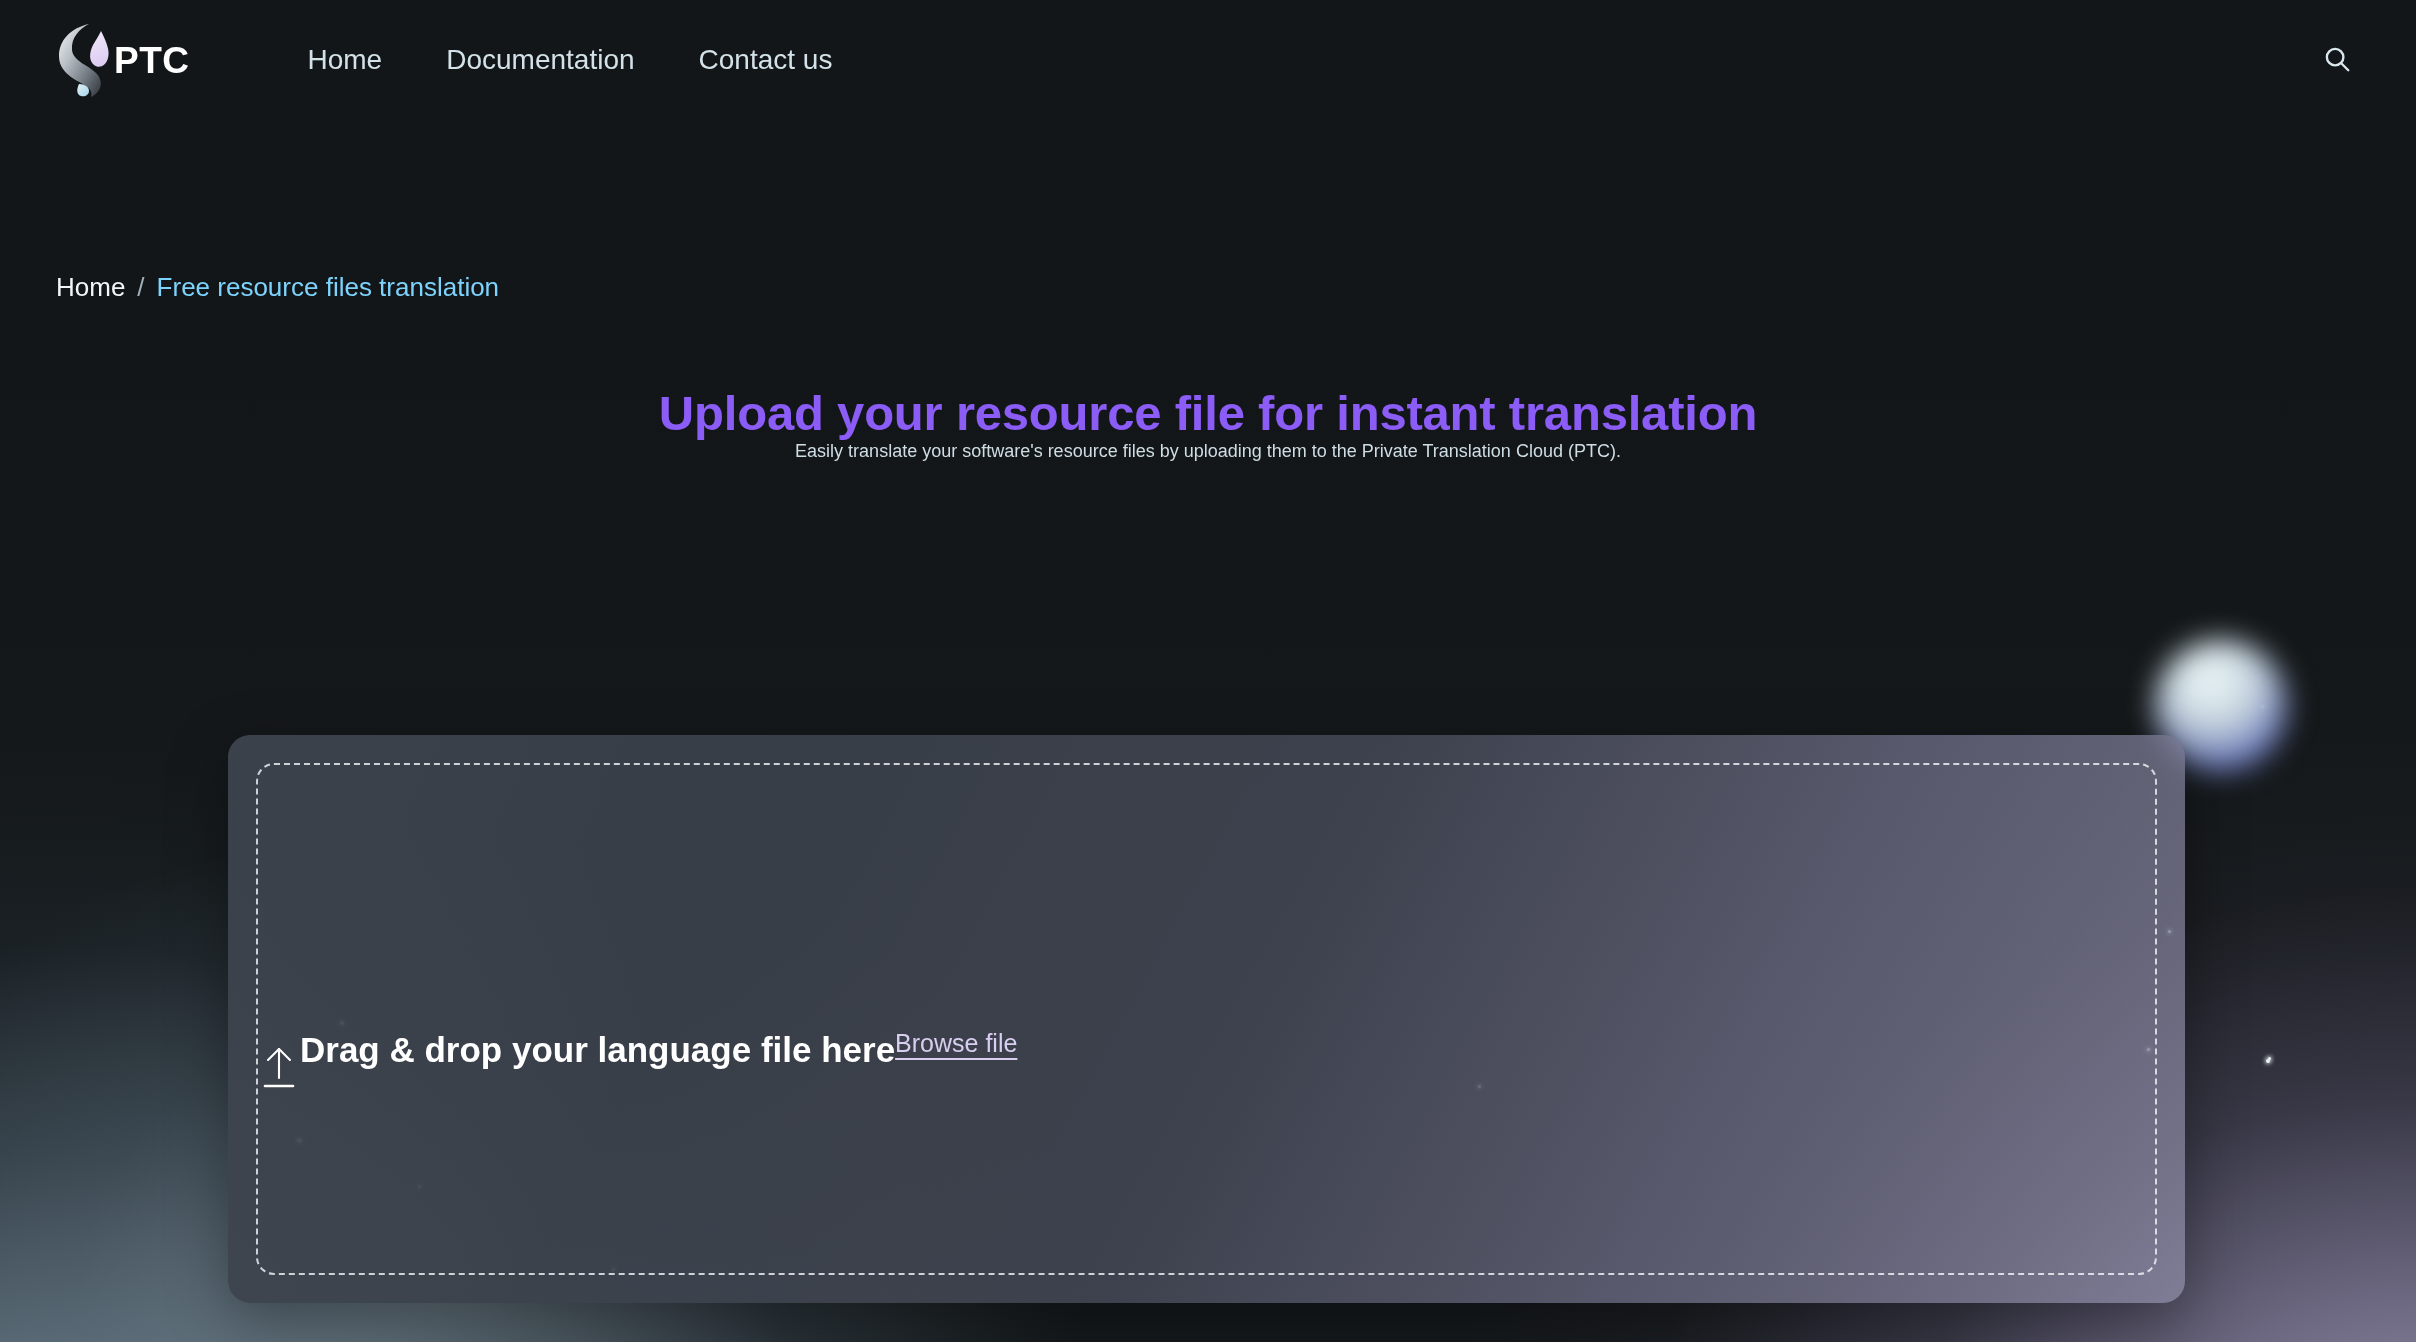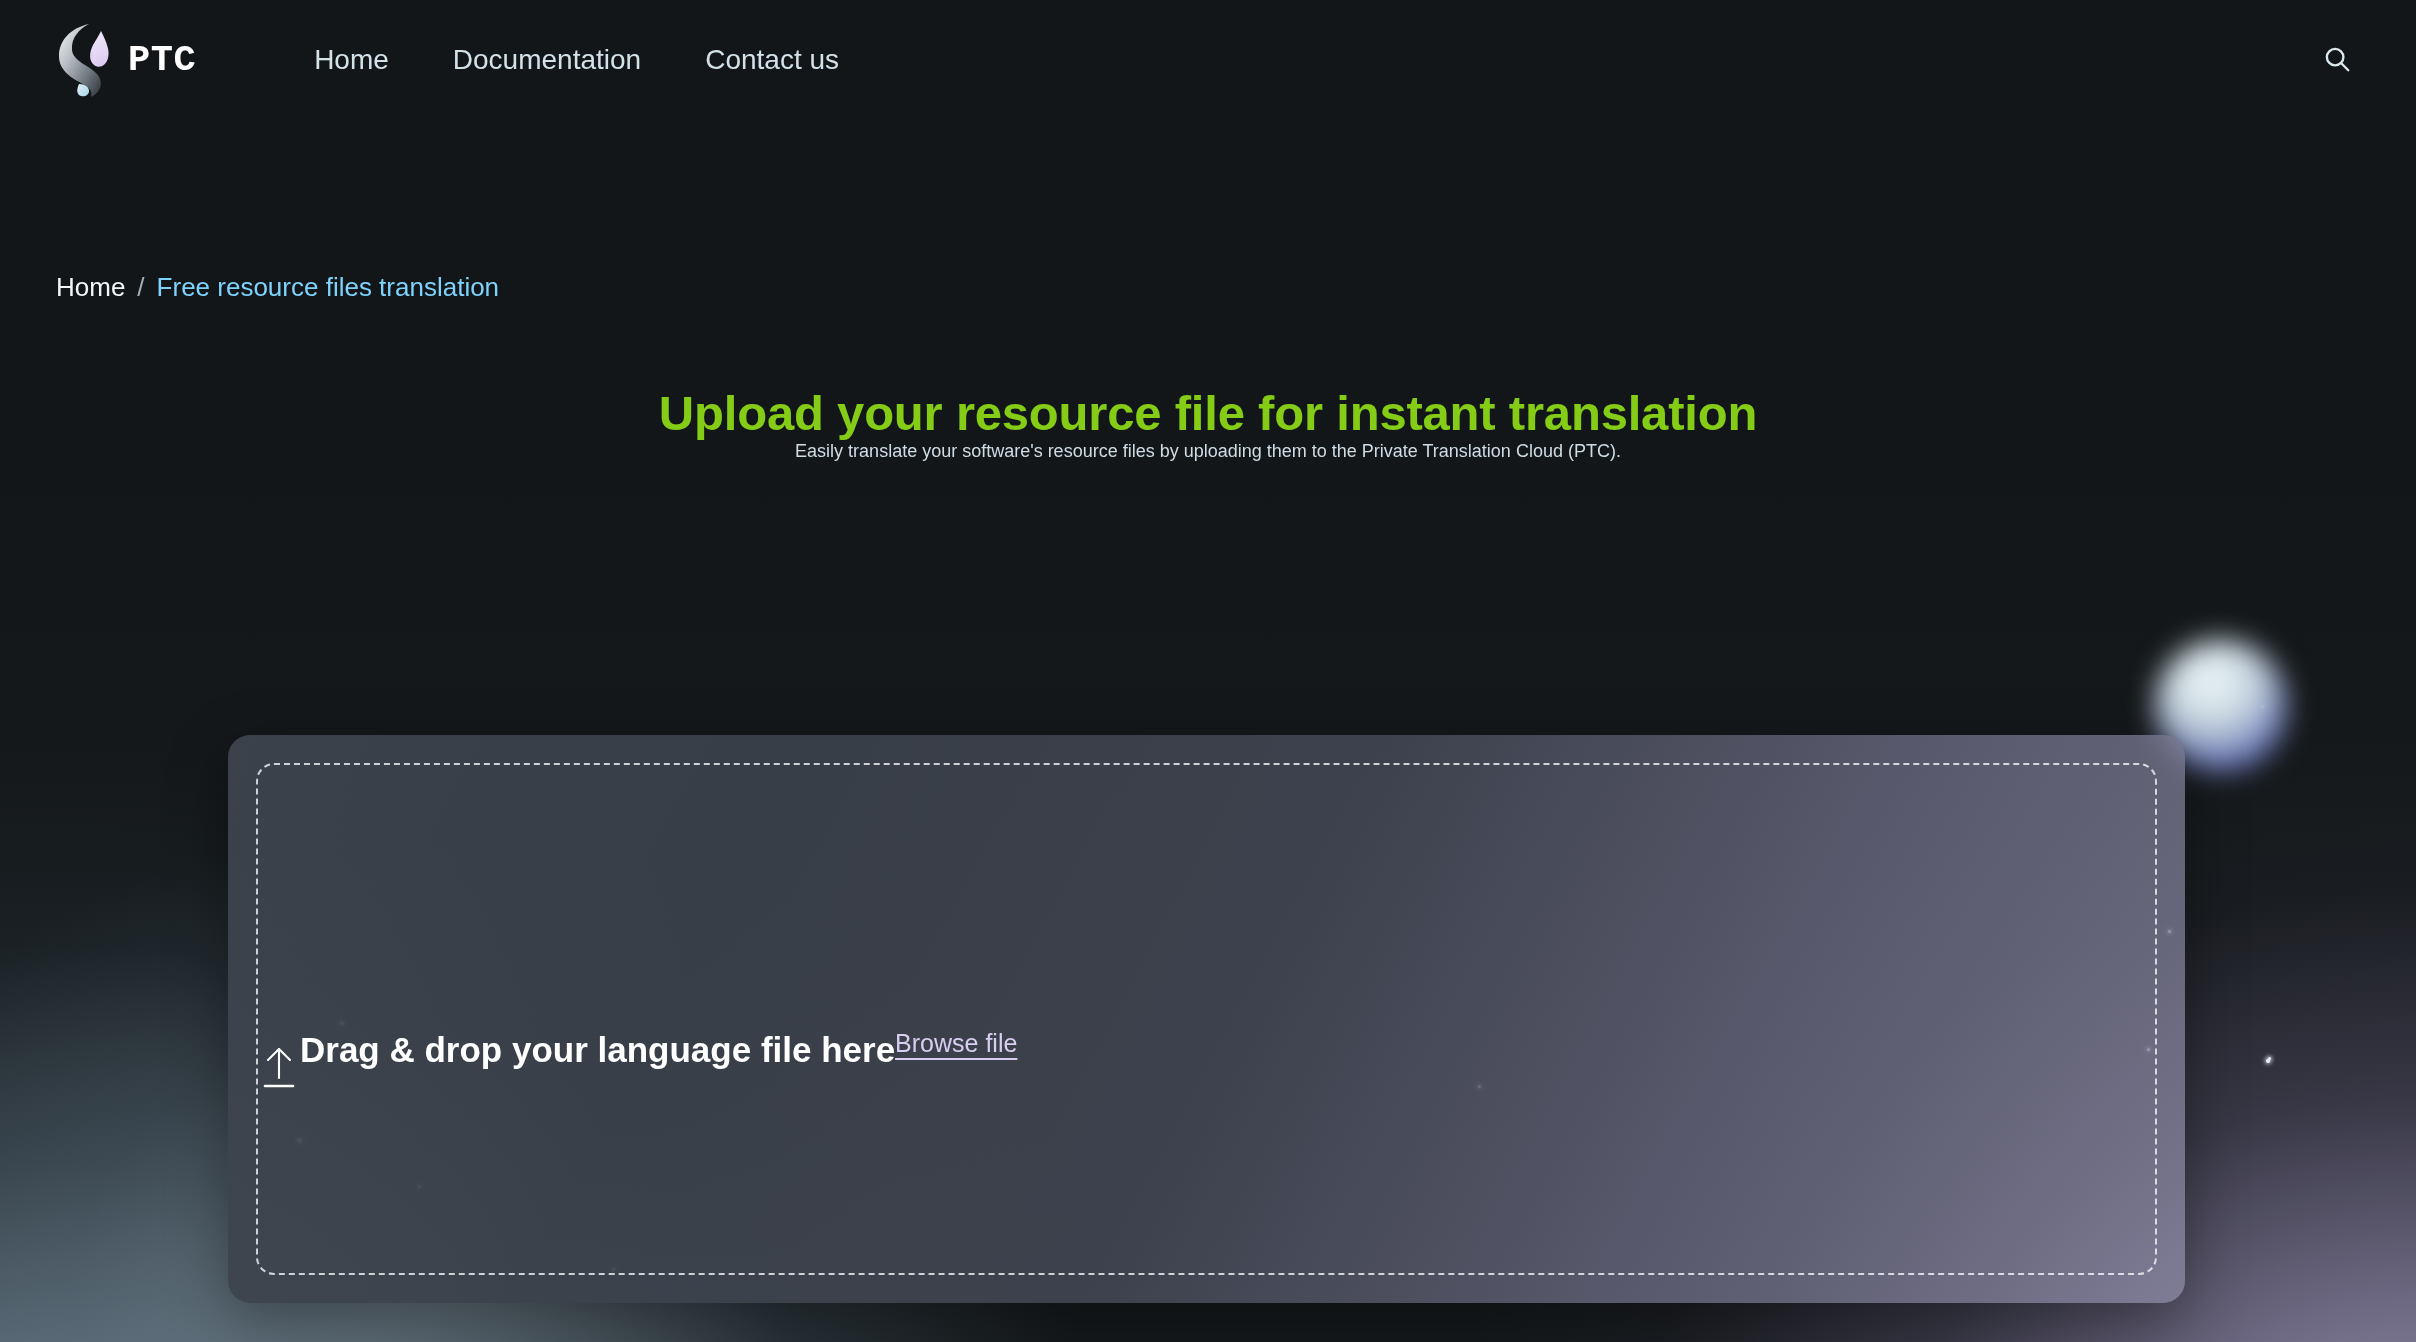--- a/index.html
+++ b/index.html
@@ -99,24 +99,22 @@
     z-index: 5;
     height: 120px;
     display: flex;
     align-items: center;
     padding: 0 52px 0 56px;
   }
 
   #brand {
     display: flex;
     align-items: center;
-    gap: 14px;
     margin-right: 86px;
     text-decoration: none;
-    font-family: Liberation Mono, monospace;
   }
 
   #logo-mark { width: 58px; height: 78px; display: block; }
 
   #brand-name {
     color: #ffffff;
     font-size: 37px;
     font-weight: 700;
     letter-spacing: 0.5px;
     line-height: 1;
@@ -153,21 +151,21 @@
   }
   #breadcrumb-home { color: #f2f6f8; text-decoration: none; }
   #breadcrumb-sep { color: #9fb0b8; }
   #breadcrumb-current { color: #7dd3fc; }
 
   
   #hero { position: relative; z-index: 5; text-align: center; }
 
   #page-title {
     margin-top: 82px;
-    color: #84cc16;
+    color: #8b5cf6;
     font-size: 49px;
     font-weight: 700;
     letter-spacing: -0.2px;
   }
 
   #page-subtitle {
     color: #cfdde5;
     font-size: 18px;
     font-weight: 400;
   }

